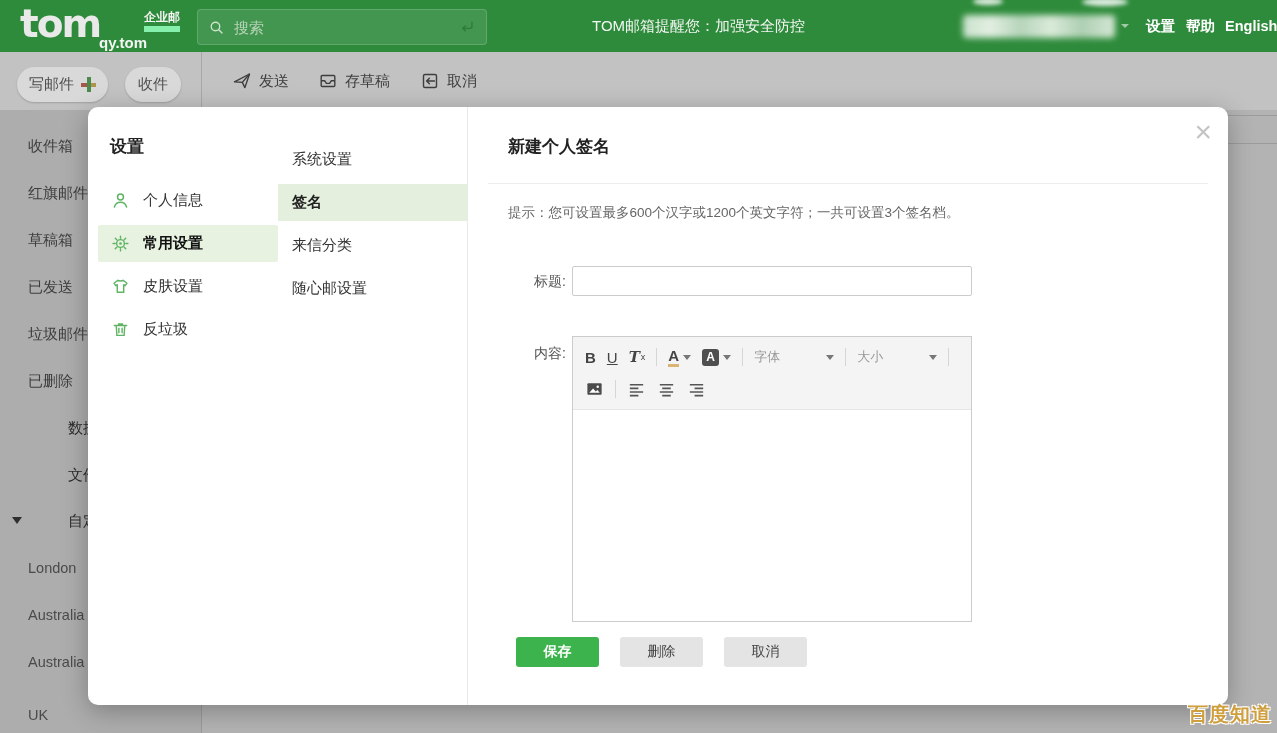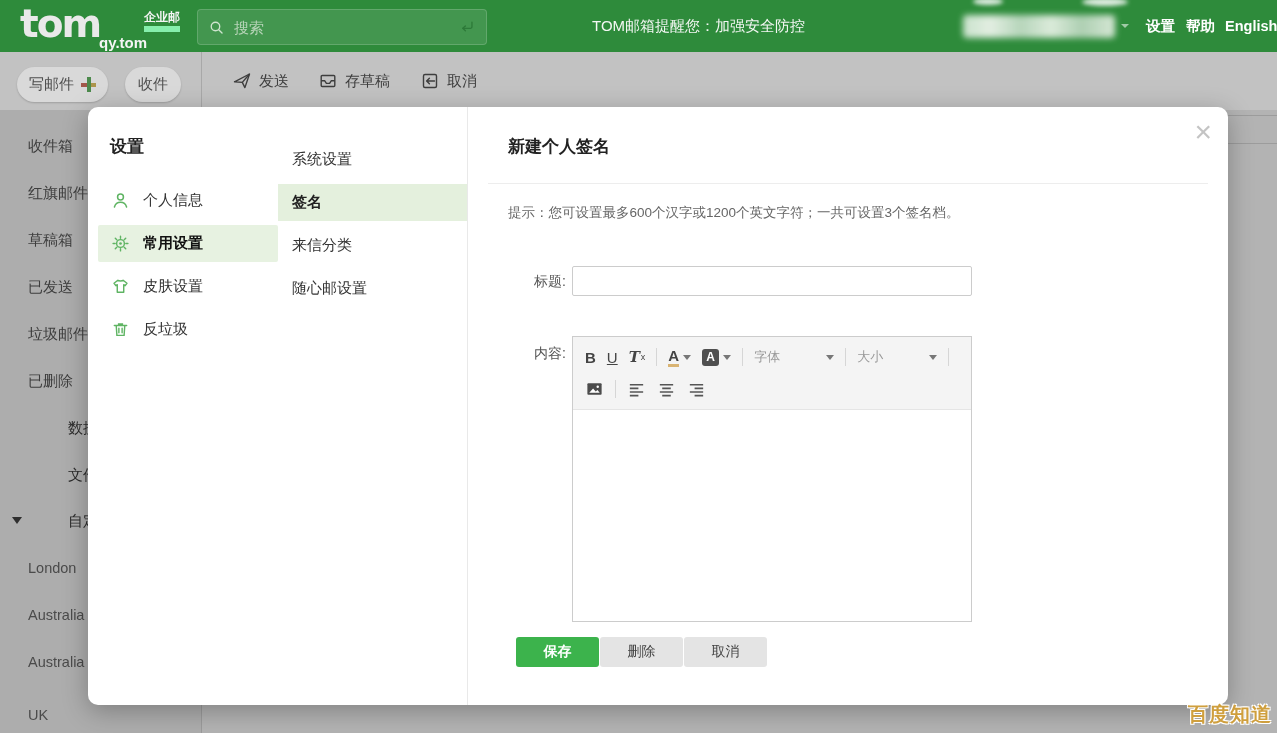--- a/index.html
+++ b/index.html
@@ -88,21 +88,21 @@
   .tx i { font-family:"DejaVu Serif","Liberation Serif",serif; font-style:italic; font-weight:bold; font-size:15px; }
   .tx sub { font-size:9px; margin-left:1px; }
   .a-top { font-weight:bold; border-bottom:3px solid #d9b473; padding-bottom:1px; }
   .a-sq { width:17px; height:17px; background:#4f4f4f; color:#fff; border-radius:3px; font-size:12px; font-weight:bold; display:flex; align-items:center; justify-content:center; }
   .caret { width:0; height:0; border-left:4px solid transparent; border-right:4px solid transparent; border-top:5px solid #777; margin-left:4px; }
   .ed-sep { width:1px; height:18px; background:#d6d6d6; flex:none; }
   .ed-select { display:flex; align-items:center; justify-content:space-between; width:80px; color:#999; font-size:13px; cursor:pointer; }
   .ed-ic { width:19px; height:19px; cursor:pointer; }
   .ed-body { height:212px; background:#fff; border-top:1px solid #e5e5e5; cursor:text; }
 
-  .btn-row { display:flex; gap:1px; margin-top:15px; margin-left:8px; }
+  .btn-row { display:flex; gap:21px; margin-top:15px; margin-left:8px; }
   .btn { width:83px; height:30px; border:none; border-radius:3px; font-size:14px; display:flex; align-items:center; justify-content:center; cursor:pointer; }
   .btn.primary { background:#3CB34C; color:#fff; font-weight:bold; }
   .btn.plain { background:#e4e4e4; color:#444; }
 </style>
 </head>
 <body>
 
 <div class="stage">
 
   <div class="hdr">

